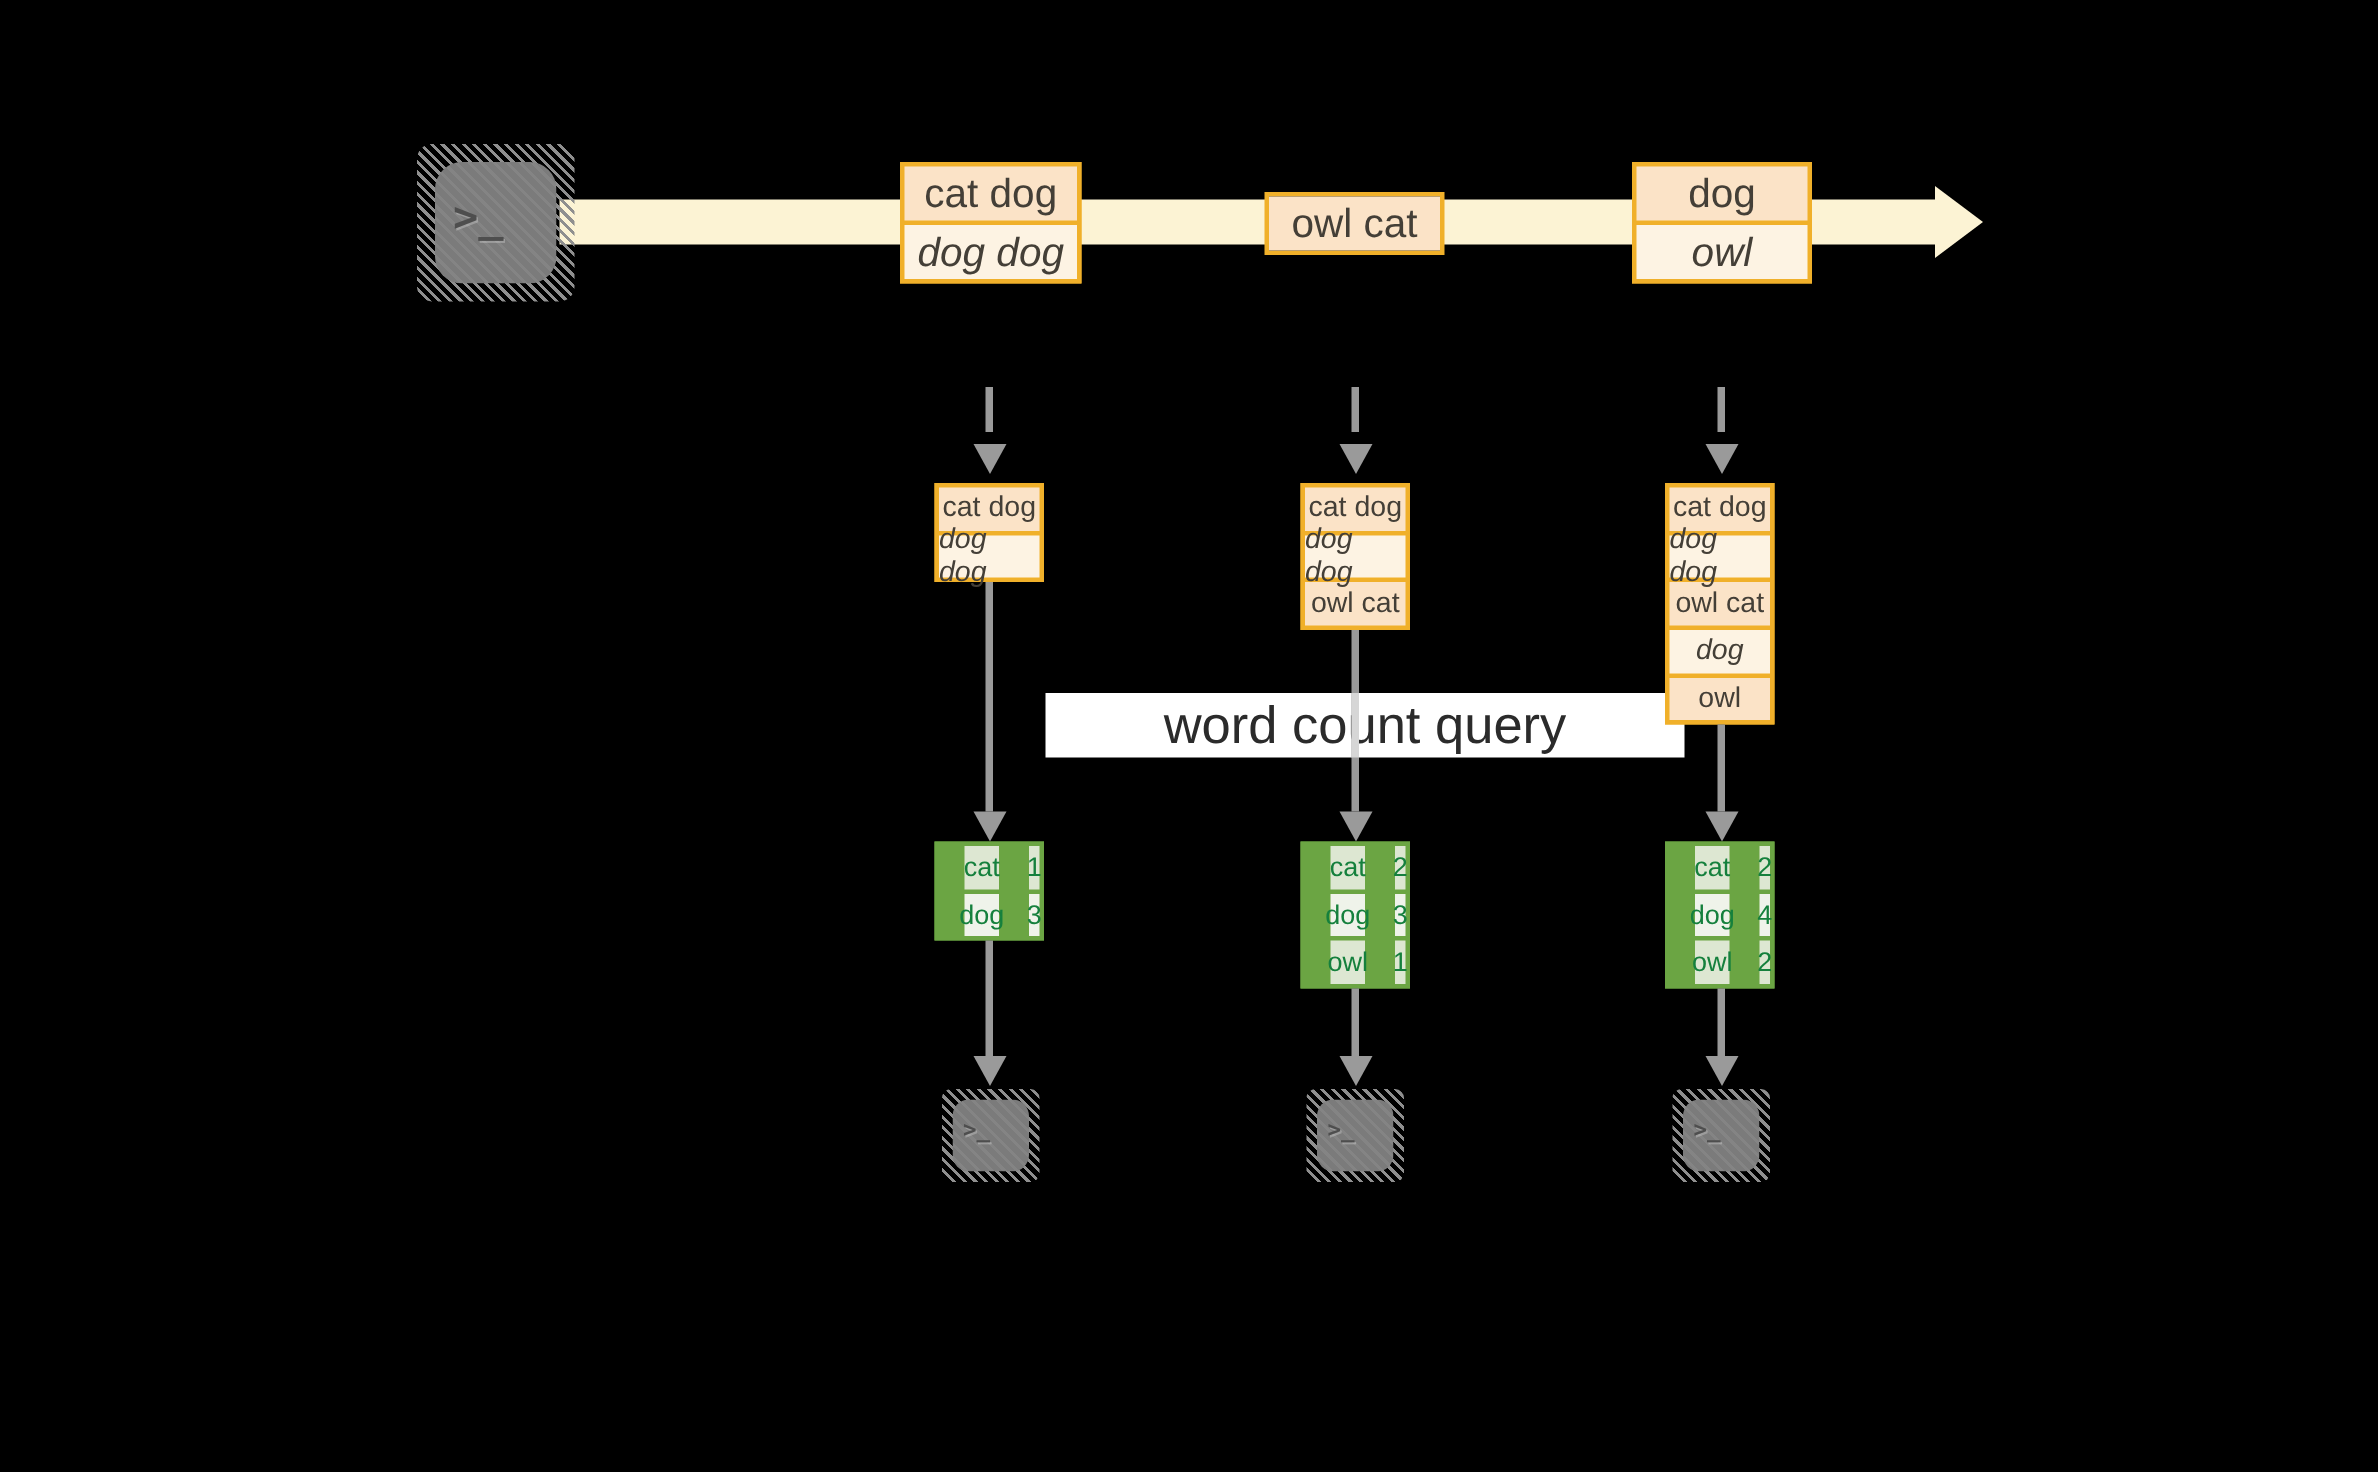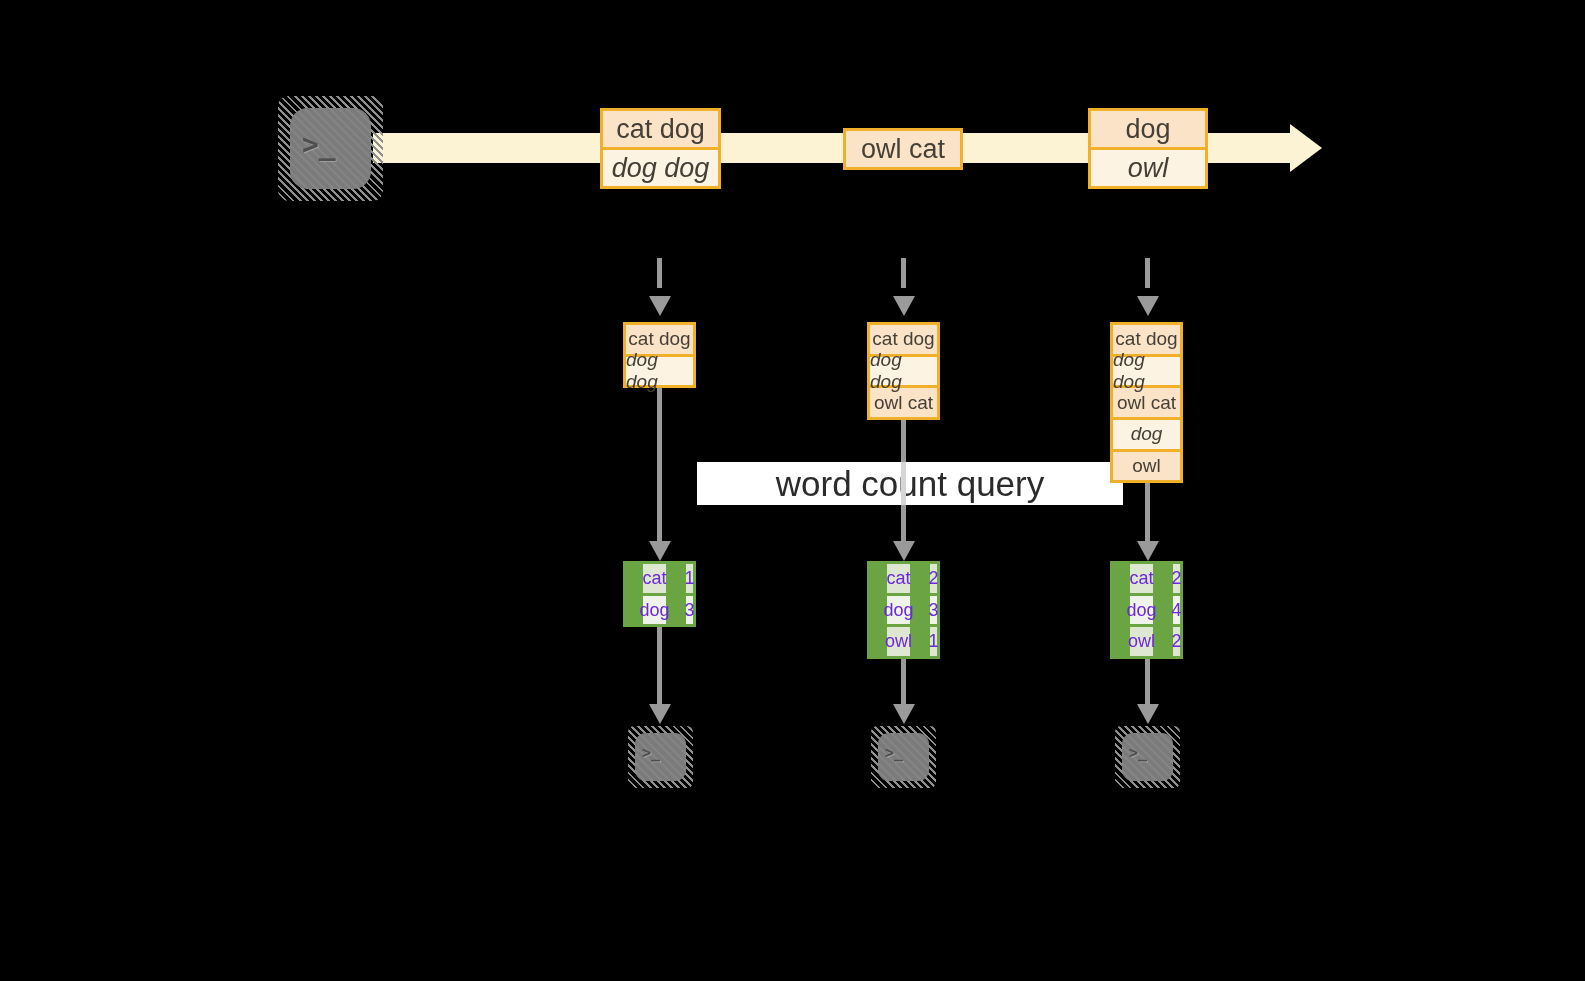--- a/index.html
+++ b/index.html
@@ -40,21 +40,21 @@
   .ashaft.light{background:#d6d6d6;}
   .ahead{position:absolute;width:0;height:0;
     border-left:11px solid transparent;border-right:11px solid transparent;
     border-top:20px solid #9a9a9a;}
   
   .qlabel{position:absolute;left:697px;top:462px;width:426px;height:43px;background:#ffffff;
     color:#2b2b2b;font-size:35px;display:flex;align-items:center;justify-content:center;}
   
   .gtable{position:absolute;display:grid;grid-template-columns:40px 24px;gap:3px;
     grid-auto-rows:28.7px;background:#6ba543;border:3px solid #6ba543;box-sizing:content-box;width:67px;}
-  .gcell{display:flex;align-items:center;justify-content:center;font-size:18px;color:#6d28d9;margin-left:17px;}
+  .gcell{display:flex;align-items:center;justify-content:center;font-size:18px;color:#15803d;margin-left:17px;}
   .c-dark{background:#dde7d2;}
   .c-light{background:#eff3ea;}
 </style>
 </head>
 <body>
 
 <div class="canvas">
 
   <div class="band"></div>
   <div class="band-head"></div>

